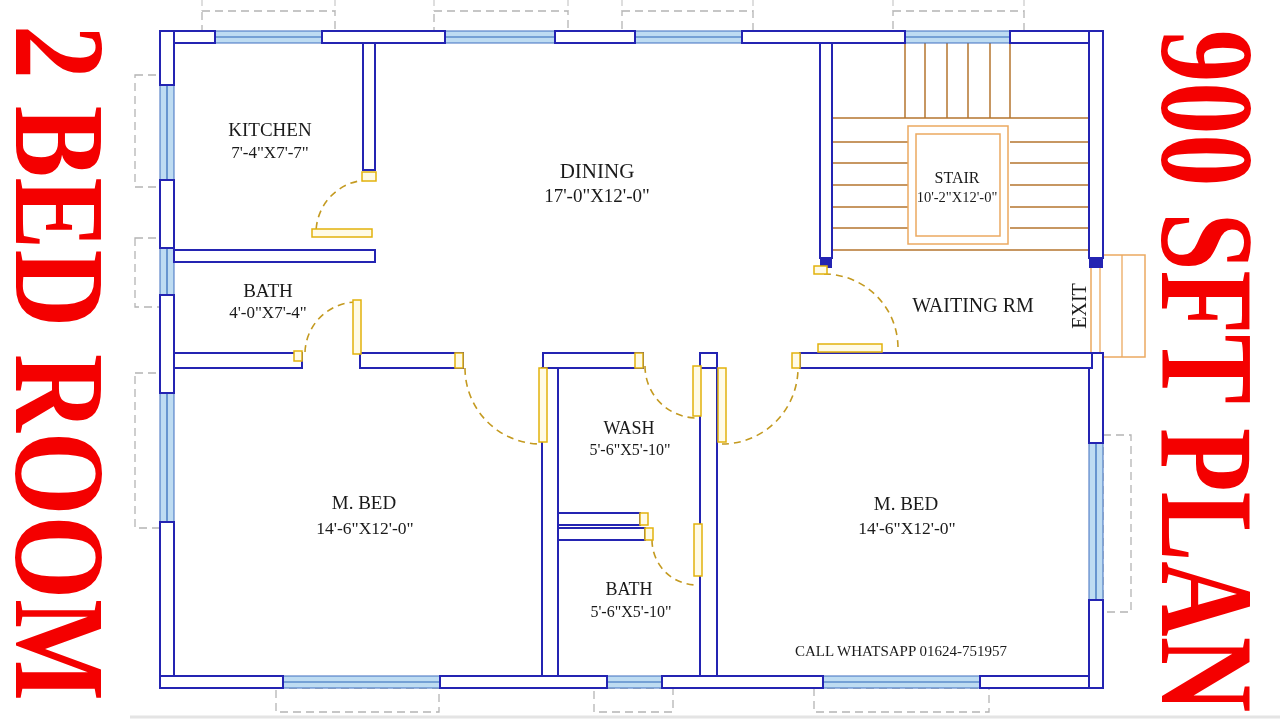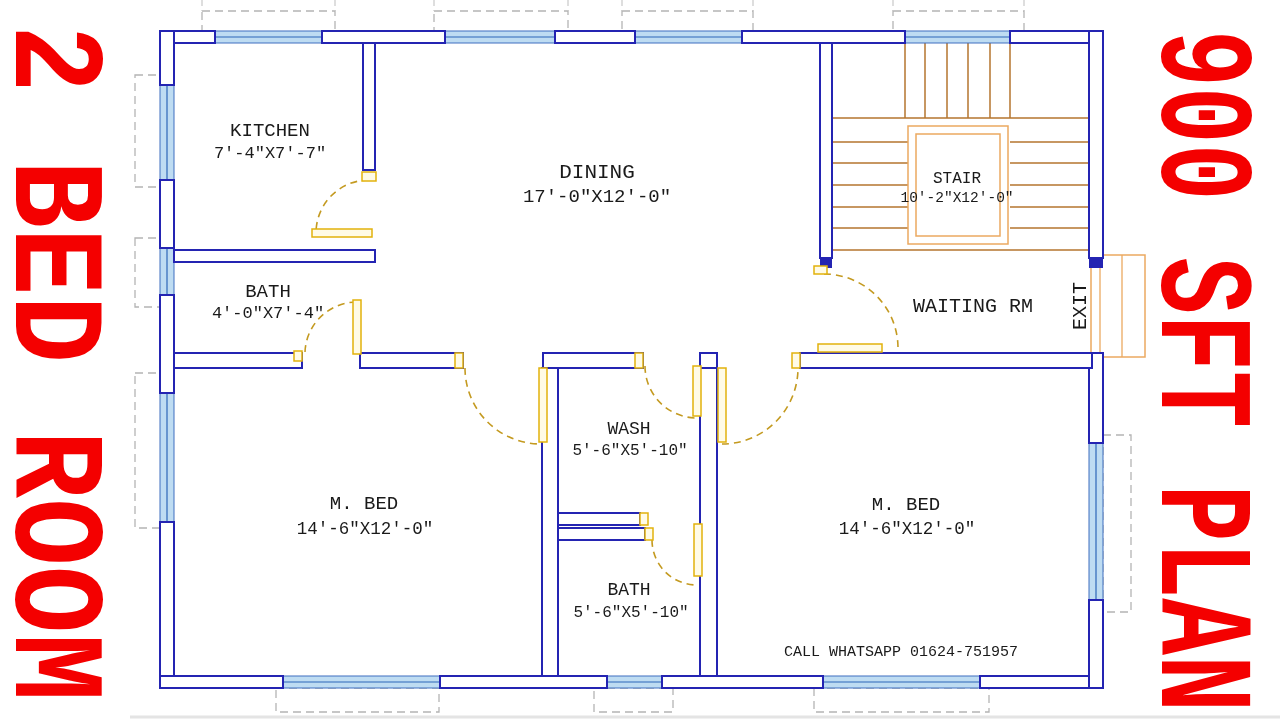--- a/index.html
+++ b/index.html
@@ -1,17 +1,17 @@
 <!DOCTYPE html>
 <html><head>
 <meta charset="utf-8">
 <style>
   html,body{margin:0;padding:0;background:#ffffff;}
   .stage{position:relative;width:1280px;height:720px;background:#ffffff;overflow:hidden;
-         font-family:Liberation Mono, monospace;}
+         font-family:Liberation Serif, serif;}
   svg{display:block;}
   
   .w   {fill:#ffffff;stroke:#2424B2;stroke-width:2;}
   .cap {fill:#2424B2;stroke:none;}
   
   .win {fill:#BEDCF2;stroke:#3E6FC0;stroke-width:1;}
   .winl{stroke:#2C66B8;stroke-width:1.2;}
   
   .proj{fill:none;stroke:#B4B4B4;stroke-width:1.3;stroke-dasharray:8 5;}
   .tick{stroke:#C9C9C9;stroke-width:1.2;stroke-dasharray:6 4;}

